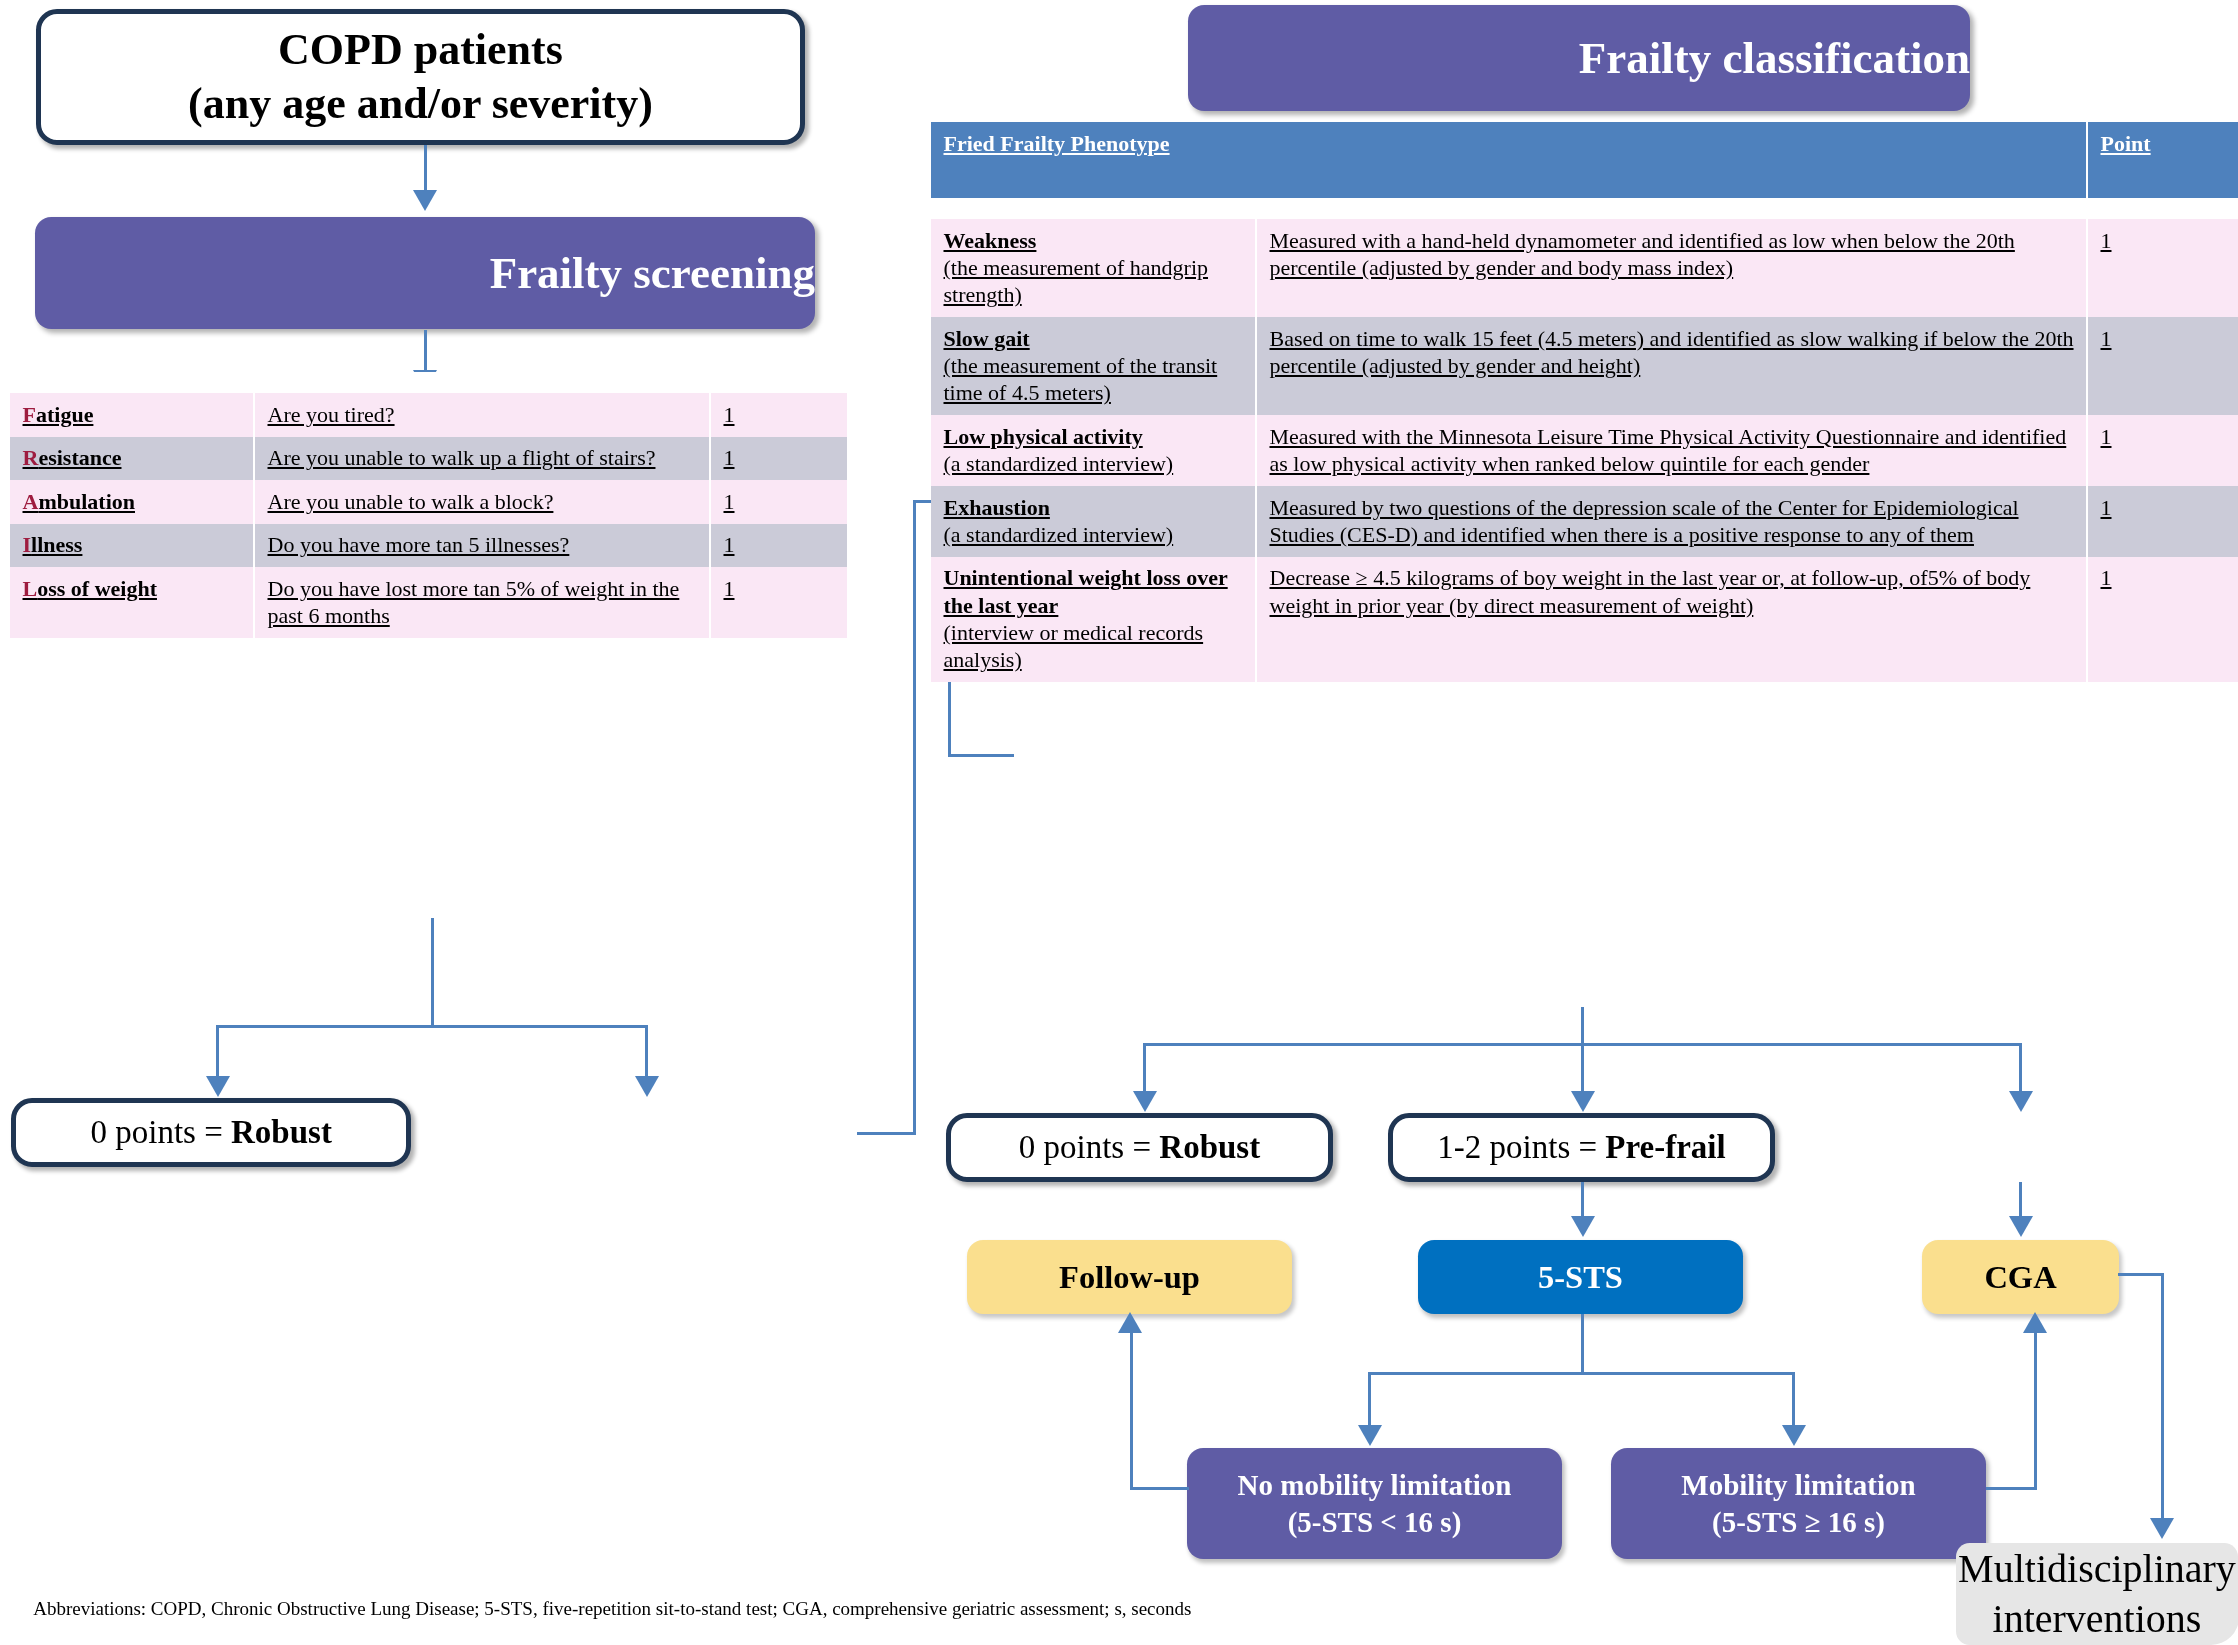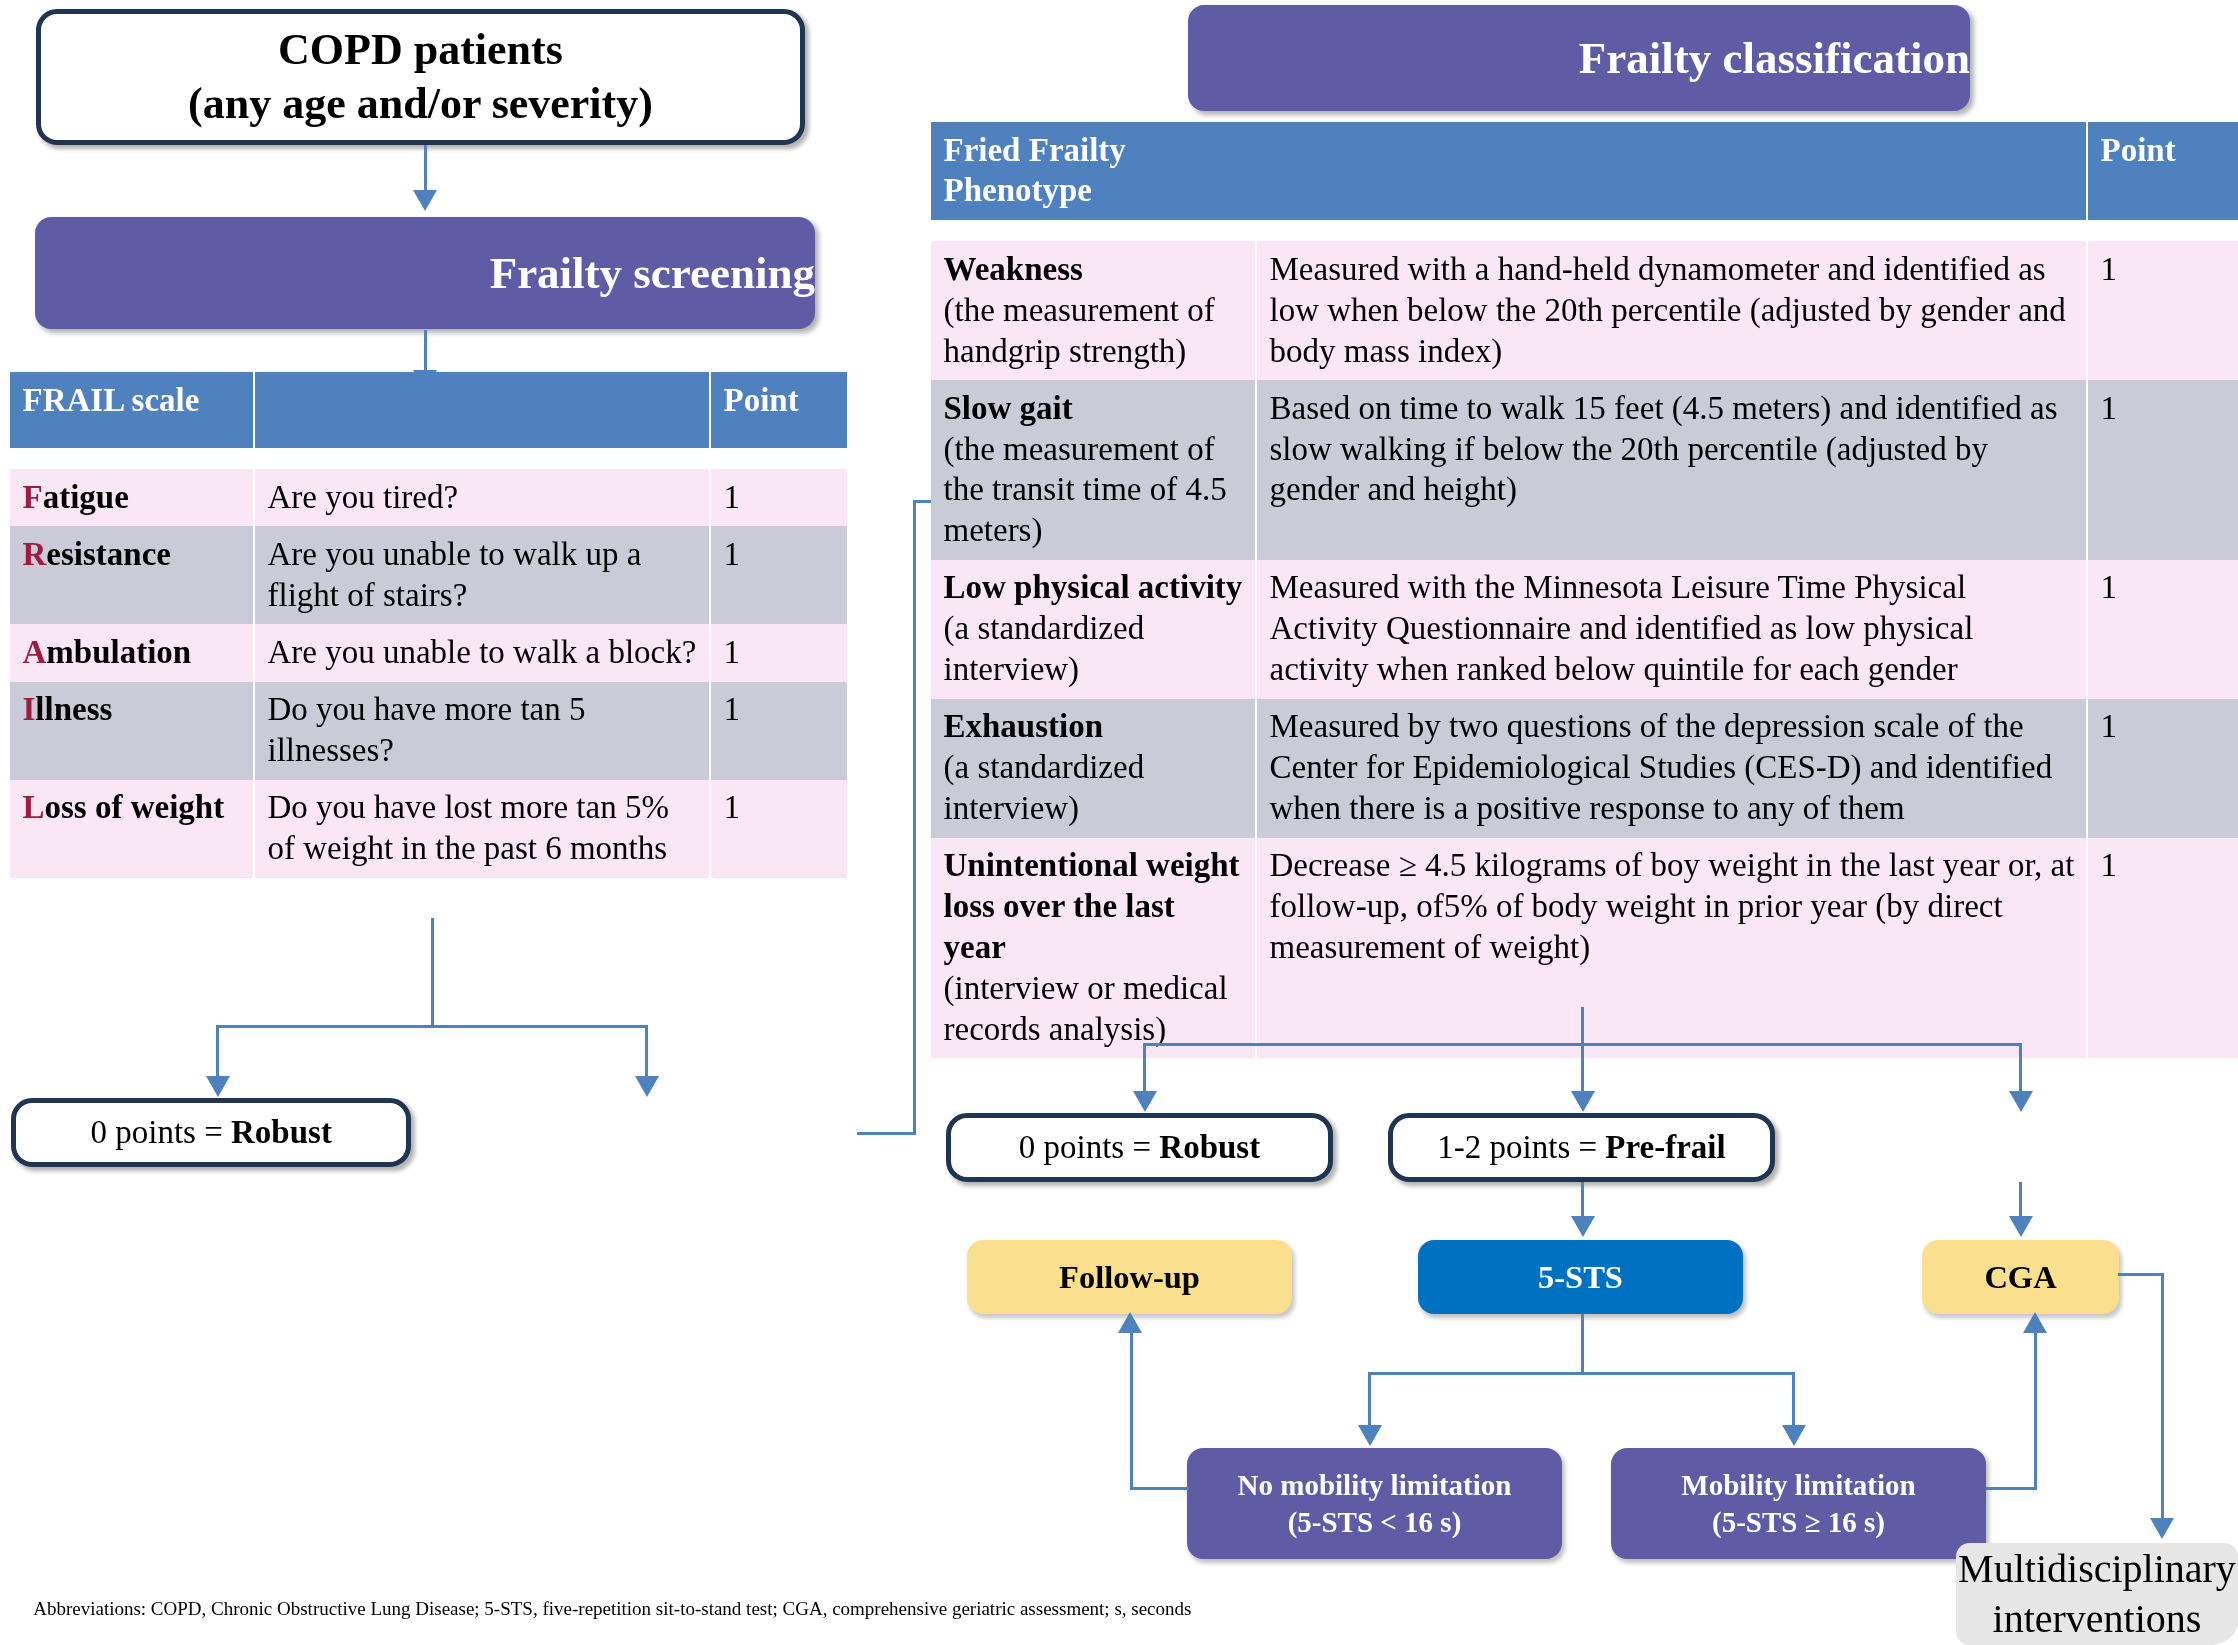--- a/index.html
+++ b/index.html
@@ -65,23 +65,24 @@
     background:#E6E6E6;border-radius:13.7px;
     display:flex;align-items:center;justify-content:center;
     text-align:center;font-size:40px;color:#000;line-height:1.25;
   }
 
   
   table.tbl{border-collapse:collapse;table-layout:fixed;width:100%;}
   table.tbl td,table.tbl th{
     vertical-align:top;
     padding:7.5px 10px 8.7px 12.5px;
-    font-size:33px;
+    font-size:22px;
     line-height:1.24;
     border:0;
+    text-decoration:underline;
   }
   .thead td{
     background:#4E81BD;color:#ffffff;font-weight:bold;
     vertical-align:middle;height:60px;padding-top:0;padding-bottom:0;
   }
   .thead td.sep{border-left:2.5px solid #ffffff;}
   .rowpink td{background:#FAE7F5;}
   .rowgrey td{background:#CBCBD8;}
   .cellsep{border-left:2.5px solid #ffffff !important;}
   .rowspace td{background:#ffffff;height:5px;padding:0;}
@@ -141,25 +142,20 @@
   <div class="arrowdown" style="left:413px;top:370px;"></div>
 
   <div class="abs" style="left:10px;top:372px;width:837px;">
     <table class="tbl">
       <colgroup>
           <col style="width:244px">
           <col style="width:456px">
           <col style="width:137px">
         </colgroup>
       <tbody>
-        <tr class="thead">
-          <td>FRAIL scale</td>
-          <td class="sep"></td>
-          <td class="sep">Point</td>
-        </tr>
 
         <tr class="rowspace">
             <td colspan="3"></td>
           </tr>
 
         <tr class="rowpink">
           <td class="bold"><span class="firstletter">F</span><span>atigue</span></td>
           <td class="cellsep">Are you tired?</td>
           <td class="cellsep pt">1</td>
         </tr>

